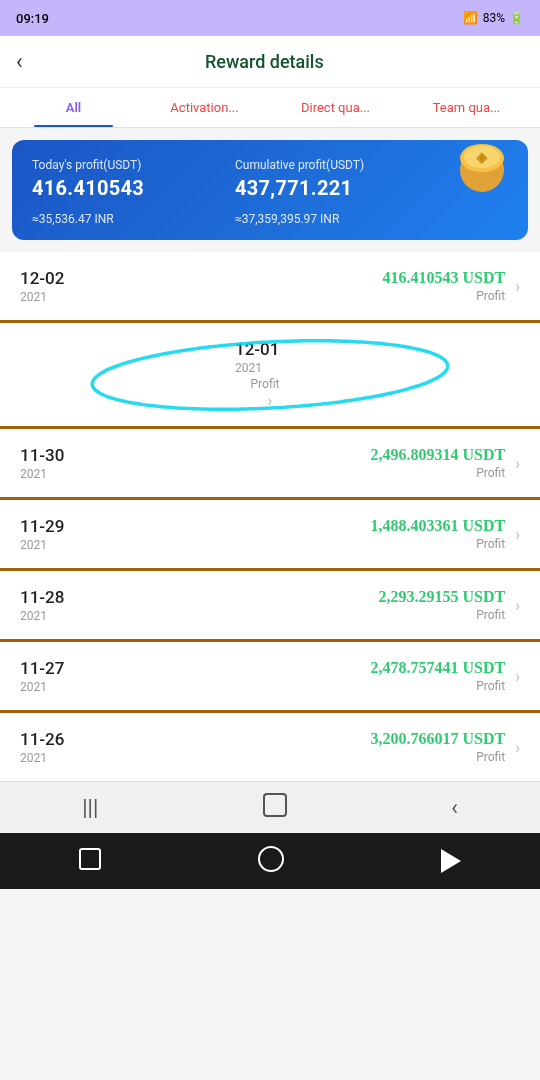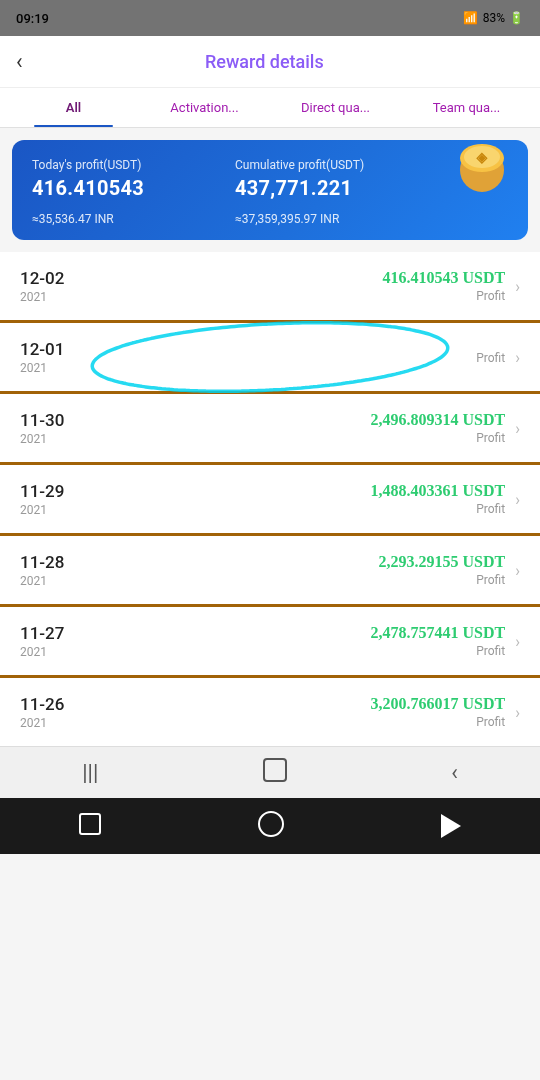--- a/index.html
+++ b/index.html
@@ -7,21 +7,21 @@
     body {
       width: 540px;
       min-height: 1080px;
       background: #f5f5f5;
       font-family: 'Roboto', Arial, sans-serif;
       overflow-x: hidden;
     }
 
     
     .status-bar {
-      background: #737373;
+      background: #c4b5fd;
       display: flex;
       justify-content: space-between;
       align-items: center;
       padding: 8px 16px;
       height: 36px;
     }
     .status-left {
       font-size: 13px;
       font-weight: 500;
       color: #000;
@@ -47,46 +47,46 @@
       font-size: 22px;
       color: #333;
       cursor: pointer;
       margin-right: 12px;
     }
     .header-title {
       flex: 1;
       text-align: center;
       font-size: 18px;
       font-weight: 500;
-      color: #8b5cf6;
+      color: #14532d;
       margin-right: 30px;
     }
 
     
     .tabs {
       background: #fff;
       display: flex;
       align-items: center;
       border-bottom: 1px solid #e0e0e0;
       padding: 0 8px;
     }
     .tab {
       flex: 1;
       text-align: center;
       padding: 12px 4px;
       font-size: 13px;
-      color: #a21caf;
+      color: #ef4444;
       cursor: pointer;
       white-space: nowrap;
       overflow: hidden;
       text-overflow: ellipsis;
       position: relative;
     }
     .tab.active {
-      color: #701a75;
+      color: #8b5cf6;
       font-weight: 600;
     }
     .tab.active::after {
       content: '';
       position: absolute;
       bottom: 0;
       left: 20%;
       width: 60%;
       height: 2.5px;
       background: #1a56c4;
@@ -307,21 +307,21 @@
       <div class="list-date-main">12-02</div>
       <div class="list-date-year">2021</div>
     </div>
     <div class="list-right">
       <div class="list-amount">416.410543 USDT</div>
       <div class="list-label">Profit</div>
     </div>
     <span class="list-arrow">›</span>
   </div>
 
-  <div class="list-item highlighted" style="position:relative; overflow:visible;">
+  <div class="list-item highlighted" style="position:relative; overflow:visible;flex-direction:column;">
 
     <svg style="position:absolute; top:50%; left:50%; transform:translate(-50%,-50%) rotate(-3deg); width:370px; height:76px; pointer-events:none; z-index:10; overflow:visible;" viewBox="0 0 370 76">
       <ellipse cx="185" cy="38" rx="178" ry="33" fill="none" stroke="#00d4ee" stroke-width="3.5" stroke-linecap="round" style="stroke-dasharray: 4 0; opacity:0.85;"></ellipse>
     </svg>
     <div class="list-date">
       <div class="list-date-main">12-01</div>
       <div class="list-date-year">2021</div>
     </div>
     <div class="list-right">
       <div class="list-label">Profit</div>

